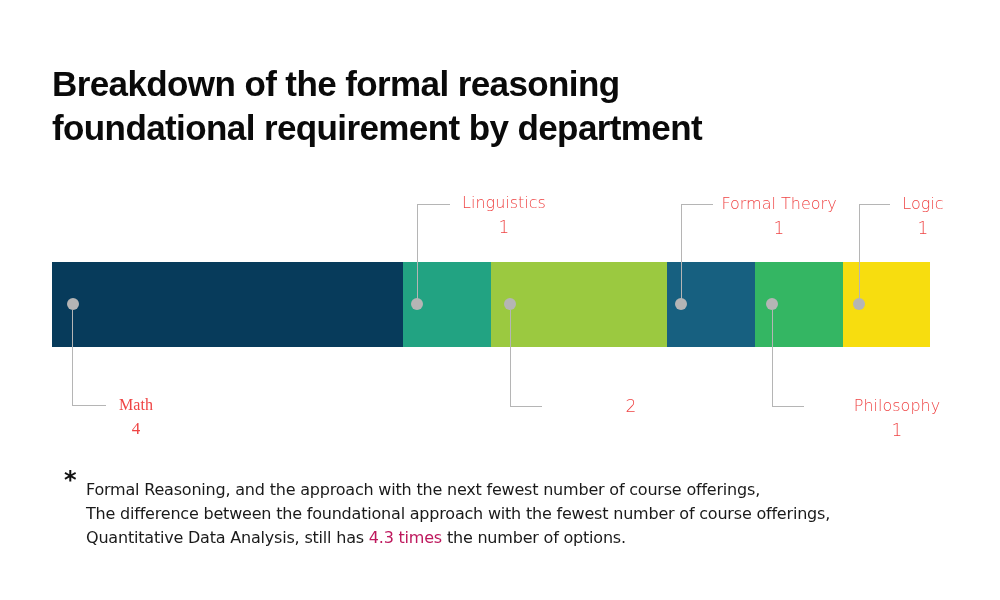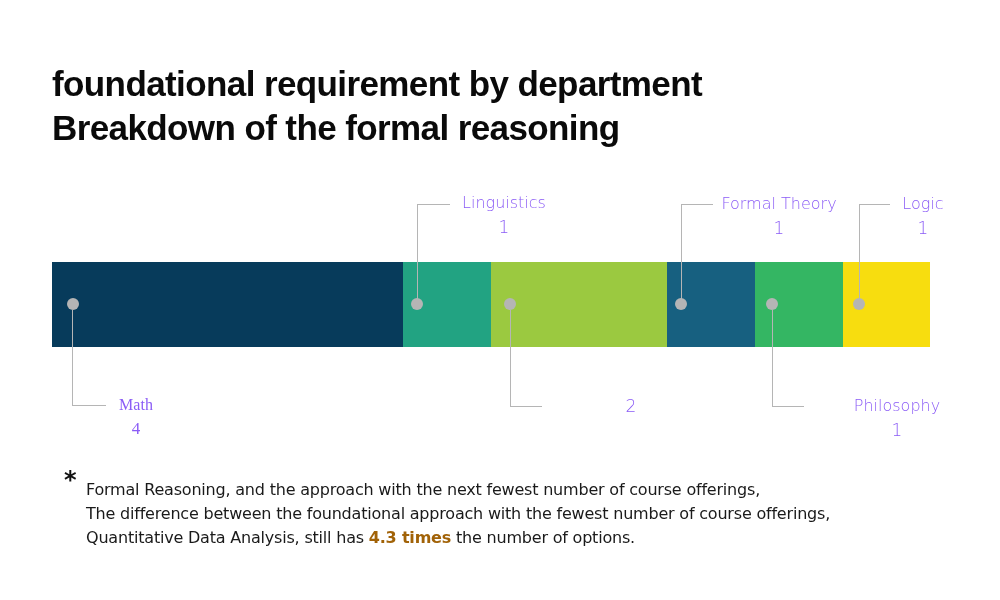--- a/index.html
+++ b/index.html
@@ -3,33 +3,33 @@
 <meta charset="utf-8">
 <style>
   html, body { margin: 0; padding: 0; }
   body { width: 1000px; height: 600px; background: #ffffff; position: relative; overflow: hidden; font-family: "Liberation Sans", sans-serif; color: #111; }
   .title { position: absolute; left: 52px; top: 62px; margin: 0; font-family: "Liberation Sans", sans-serif; font-weight: 700; font-size: 35px; line-height: 44px; letter-spacing: -0.6px; color: #0a0a0a; }
   .title span { display: block; }
   .bar { position: absolute; left: 52px; top: 262px; height: 85px; width: 878px; display: flex; }
   .seg { height: 100%; position: relative; }
   .dot { position: absolute; width: 12px; height: 12px; border-radius: 50%; background: #b5b5b5; top: 36px; }
   .line { position: absolute; background: #b5b5b5; }
-  .lbl { position: absolute; font-family: "DejaVu Sans", sans-serif; font-weight: 300; font-size: 16px; color: #8b5cf6; text-align: center; line-height: 24px; white-space: nowrap; }
+  .lbl { position: absolute; font-family: "DejaVu Sans", sans-serif; font-weight: 300; font-size: 16px; color: #ef4444; text-align: center; line-height: 24px; white-space: nowrap; }
   .lbl .name { display: block; }
   .lbl .val { display: block; font-size: 17px; }
   .note { position: absolute; left: 86px; top: 478px; font-family: "DejaVu Sans", sans-serif; font-size: 16px; line-height: 24px; color: #1a1a1a; letter-spacing: -0.2px; }
-  .note .hl { color: #a16207; font-weight: bold; }
+  .note .hl { color: #be185d; }
   .asterisk { position: absolute; left: 64px; top: 466px; font-family: "DejaVu Sans", sans-serif; font-size: 24px; font-weight: 700; color: #111; }
 </style>
 </head>
 <body>
 
 <h1 class="title">
+  <span>Breakdown of the formal reasoning</span>
   <span>foundational requirement by department</span>
-  <span>Breakdown of the formal reasoning</span>
 </h1>
 
 <div class="bar">
   <div class="seg" style="width:351px;background:#073b5b;">
     <div class="dot" style="left:15px;"></div>
   </div>
   <div class="seg" style="width:88px;background:#22a382;">
     <div class="dot" style="left:8px;"></div>
   </div>
   <div class="seg" style="width:176px;background:#9bc940;">

